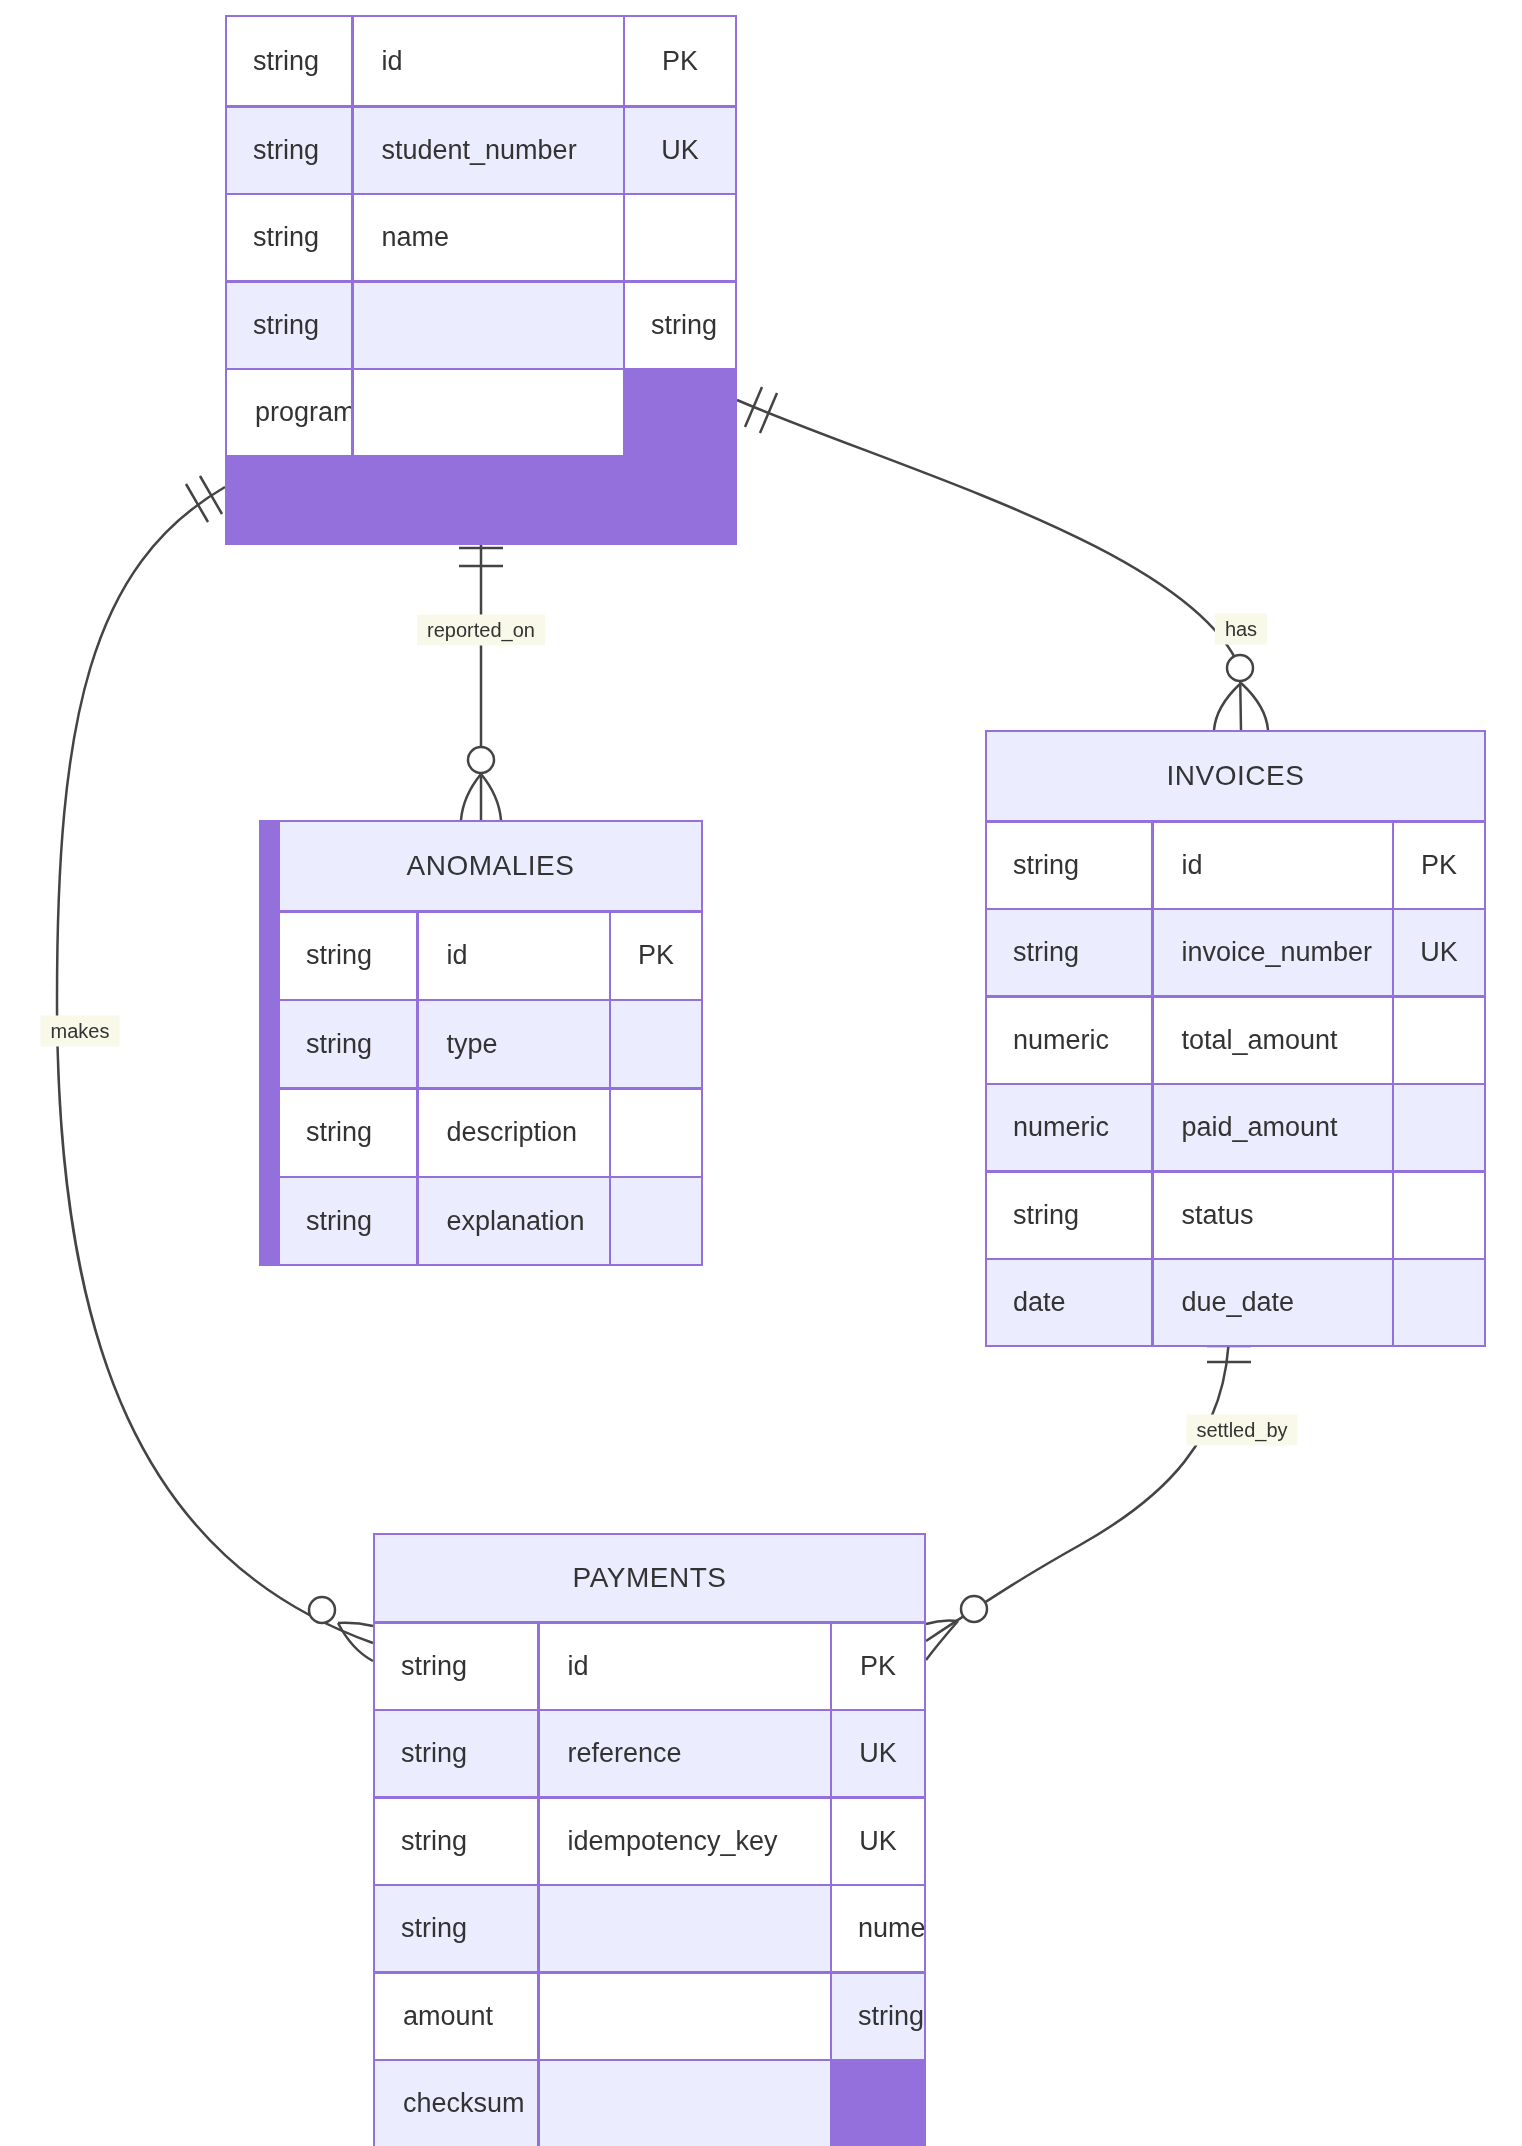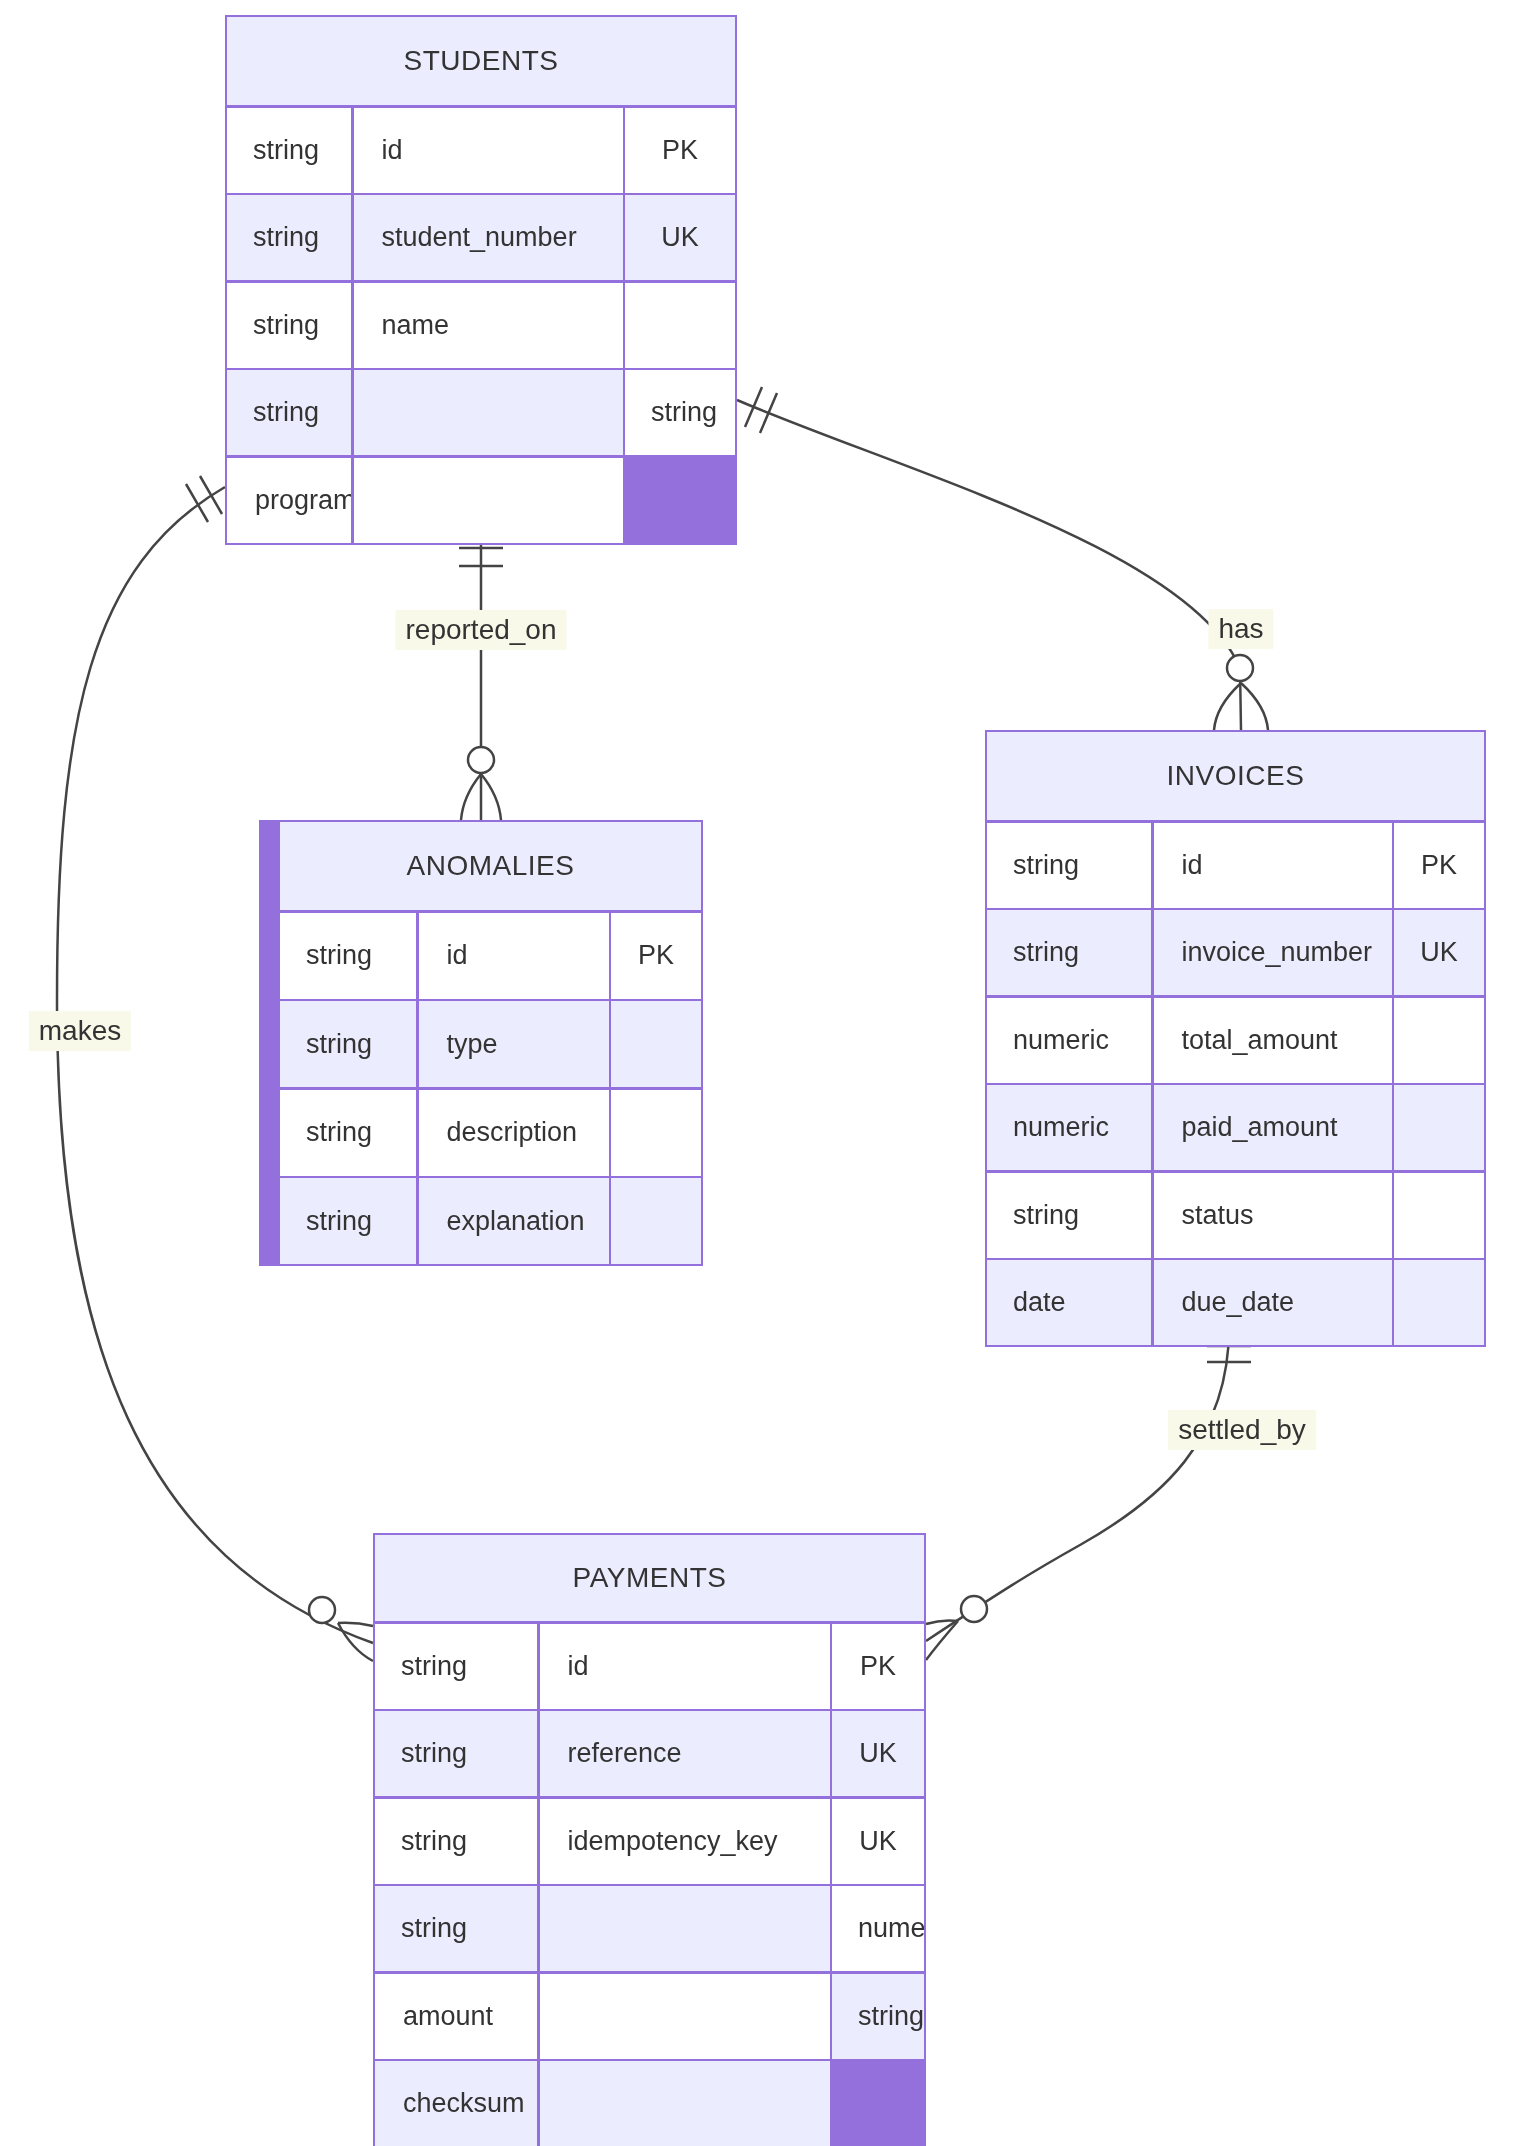--- a/index.html
+++ b/index.html
@@ -20,21 +20,21 @@
   .cell {
     background:#ffffff; display:flex; align-items:center;
     font-size:27px; color:#333333; overflow:hidden; white-space:nowrap;
   }
   .cell.even { background:#ECECFF; }
   .cell.type { padding-left:26px; }
   .cell.attr { padding-left:28px; }
   .cell.key  { justify-content:center; }
   .rel-label {
     position:absolute; z-index:3; transform:translate(-50%,-50%);
-    background:#f8f9e8; padding:4px 10px; font-size:28px; color:#333333;
+    background:#f8f9e8; padding:4px 10px; font-size:20px; color:#333333;
     white-space:nowrap;
   }
 </style>
 </head>
 <body>
 
 <div id="canvas">
 
   <svg id="rel-svg" width="1522" height="2146" viewBox="0 0 1522 2146" fill="none" stroke="#444444" stroke-width="2.5">
 
@@ -61,21 +61,20 @@
 
     <g>
       <path d="M 1229 1328 C 1229 1440, 1160 1500, 1080 1545 C 1030 1573, 1000 1592, 926 1641"></path>
       <path d="M 1207 1346 L 1251 1346 M 1207 1362 L 1251 1362"></path>
       <circle cx="974" cy="1609" r="13" fill="#ffffff"></circle>
       <path d="M 958 1621 Q 942 1619 926 1624 M 958 1621 Q 938 1644 926 1660"></path>
     </g>
   </svg>
 
   <div class="entity" style="left:225px; top:15px; width:512px; grid-template-columns:124px 1fr 110px; grid-template-rows:88px repeat(5, 85px);">
-    <div class="title">STUDENTS</div>
   <div class="cell type">string</div>
       <div class="cell attr">id</div>
       <div class="cell key">PK</div>
       <div class="cell type even">string</div>
       <div class="cell attr even">student_number</div>
       <div class="cell key even">UK</div>
       <div class="cell type">string</div>
       <div class="cell attr">name</div>
       <div class="cell key"></div>
       <div class="cell type even">string</div>

